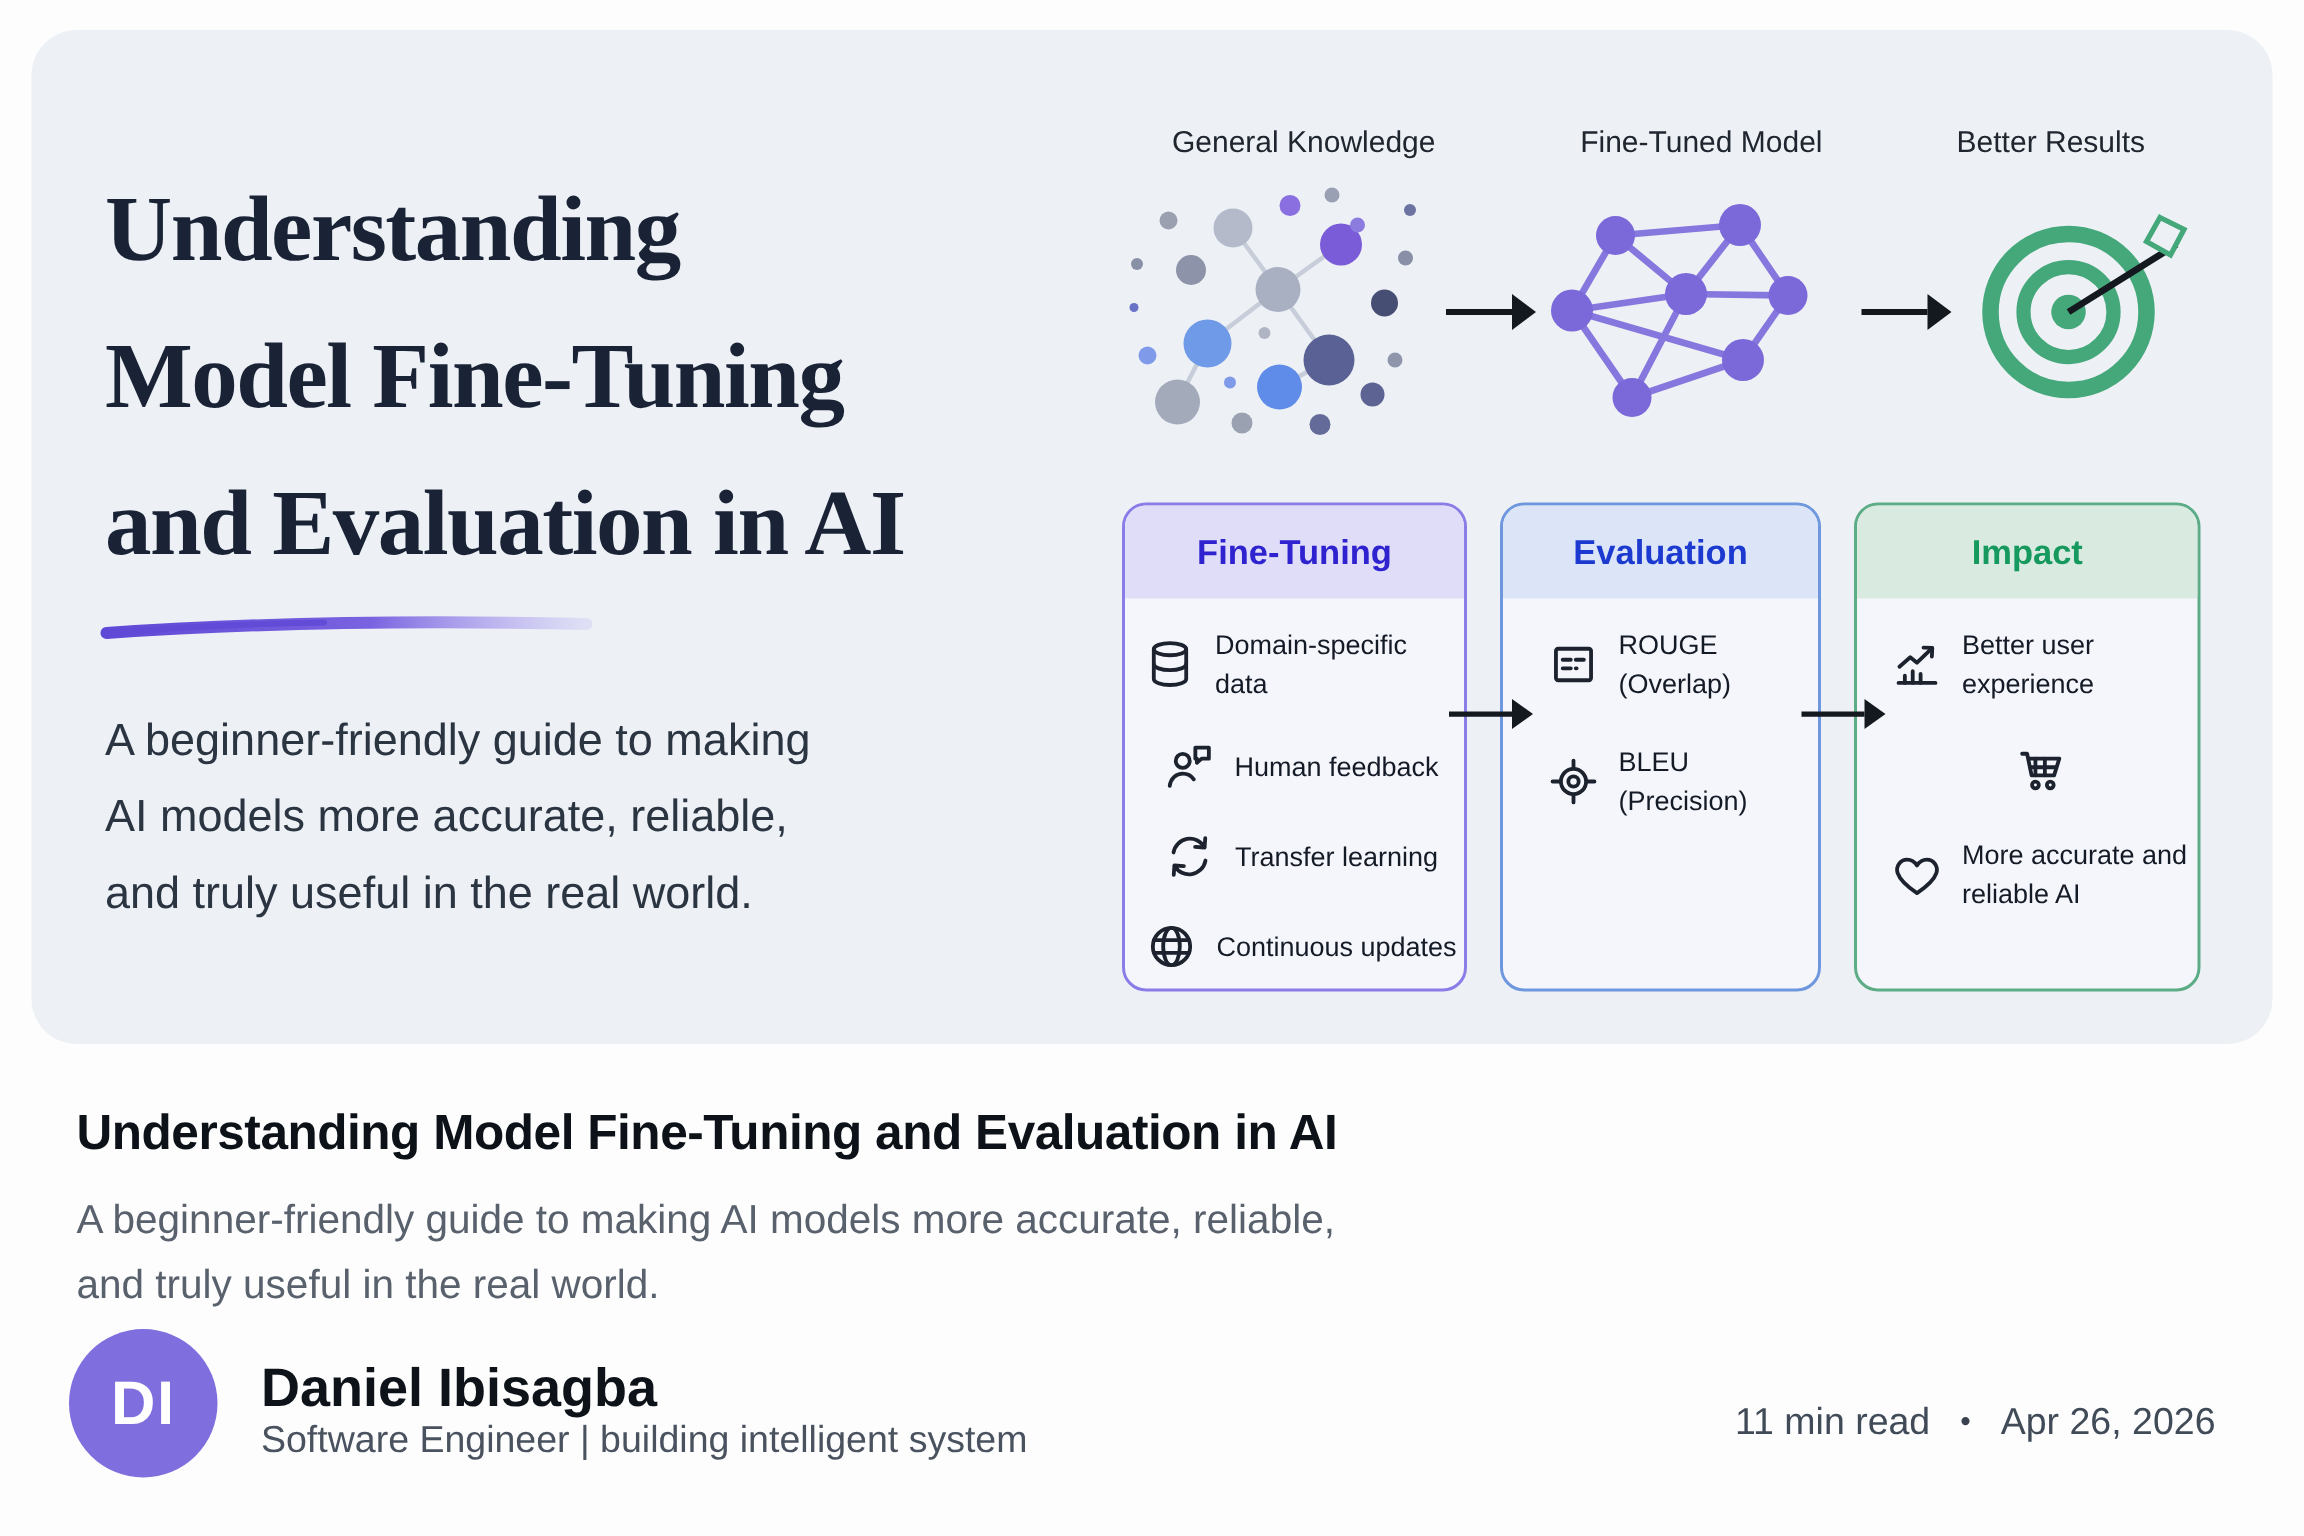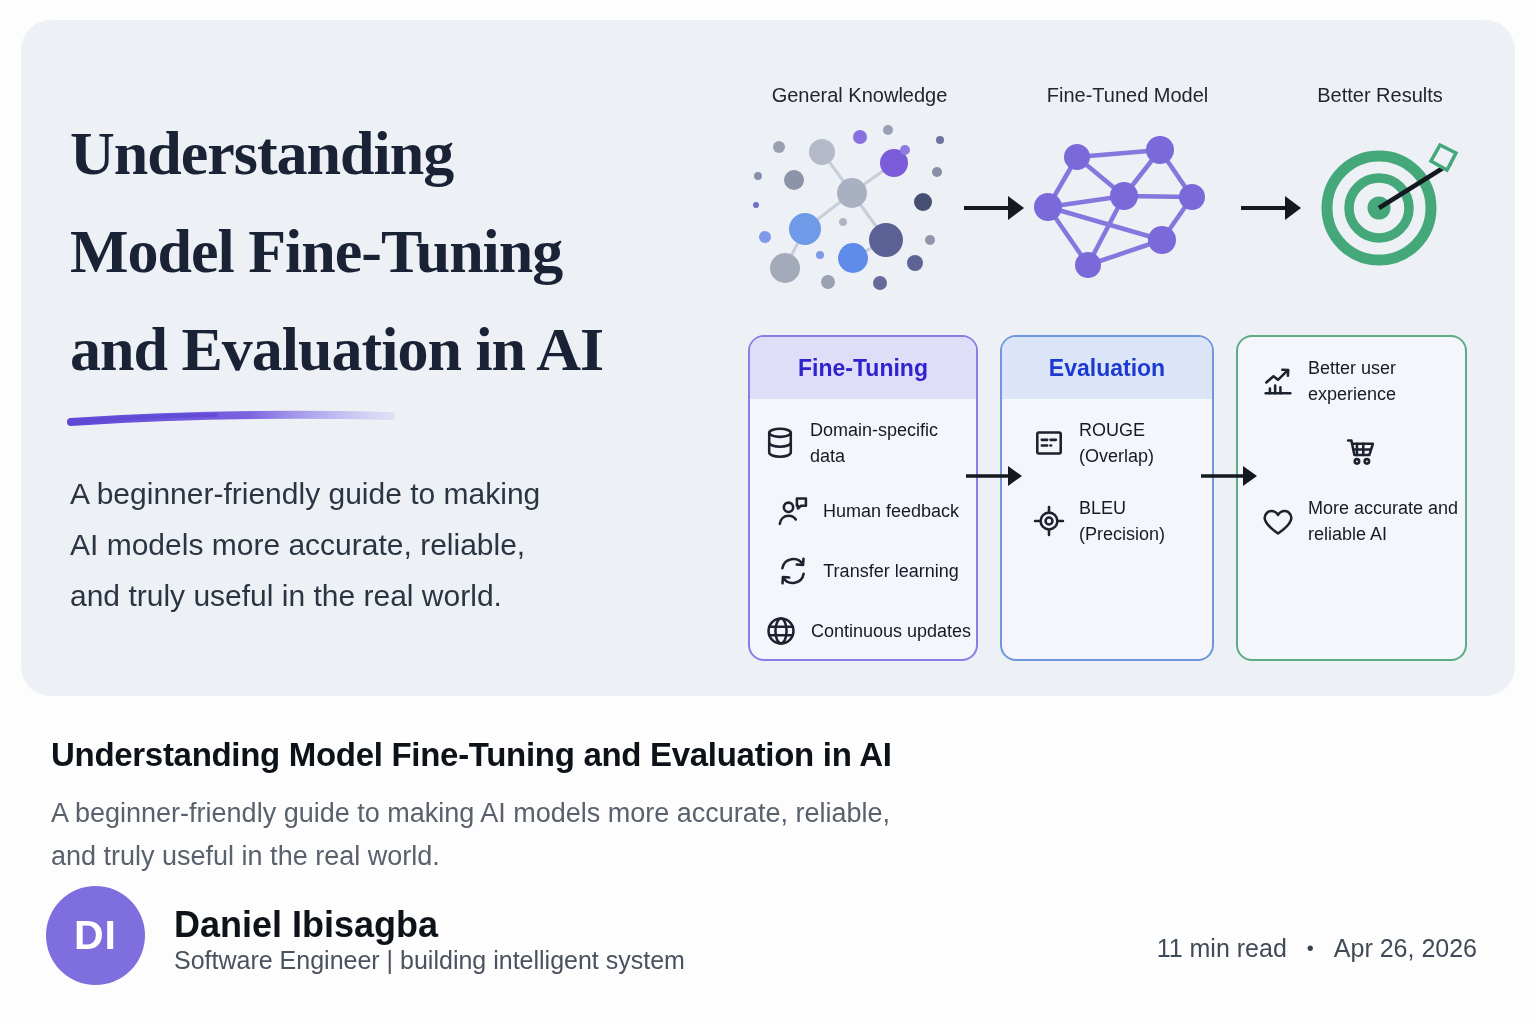--- a/index.html
+++ b/index.html
@@ -11,21 +11,21 @@
           background:#edf1f6; border-radius:30px; }
 
   .hero-title { position:absolute; left:49px; top:84px; font-size:62px; font-weight:700;
                 line-height:98px; color:#1a2336; letter-spacing:-1px;font-family:Liberation Serif, serif; }
 
   .hero-underline { position:absolute; left:45px; top:385px; }
 
   .hero-subtitle { position:absolute; left:49px; top:448px; font-size:30px;
                    line-height:51px; color:#2b3542; }
 
-  .stage-label { position:absolute; top:64px; text-align:center; font-size:20px;
+  .stage-label { position:absolute; top:64px; text-align:right; font-size:20px;
                  font-weight:500; color:#20262f; }
   .fig { position:absolute; }
 
   
   .cards { position:absolute; left:727px; top:315px; width:740px; height:326px;
            display:flex; gap:22px; }
   .card  { border:2px solid; border-radius:16px; background:#f4f6fb;
            display:flex; flex-direction:column; overflow:hidden; }
   .card-1 { width:230px; } .card-2 { width:214px; } .card-3 { width:231px; }
   .card-header { height:62px; display:flex; align-items:center; justify-content:center;
@@ -78,21 +78,21 @@
   </svg>
 
   <div class="hero-subtitle">
     <div>A beginner-friendly guide to making</div>
     <div>AI models more accurate, reliable,</div>
     <div>and truly useful in the real world.</div>
   </div>
 
   <div class="stage-label" style="left:741px;width:195px;">General Knowledge</div>
   <div class="stage-label" style="left:1019px;width:175px;">Fine-Tuned Model</div>
-  <div class="stage-label" style="left:1269px;width:180px;">Better Results</div>
+  <div class="stage-label" style="left:1229px;width:180px;">Better Results</div>
 
   <svg class="fig" style="left:729px;top:102px;" width="200" height="180" viewBox="0 0 200 180">
     <g stroke="#c7cdd9" stroke-width="3">
       <line x1="72" y1="30" x2="102" y2="71"></line>
       <line x1="102" y1="71" x2="144" y2="41"></line>
       <line x1="102" y1="71" x2="55" y2="107"></line>
       <line x1="102" y1="71" x2="136" y2="118"></line>
       <line x1="55" y1="107" x2="35" y2="146"></line>
       <line x1="103" y1="136" x2="136" y2="118"></line>
     </g>
@@ -235,20 +235,21 @@
               <circle cx="12" cy="12" r="2.3"></circle>
               <path d="M12 2.7v3.2M12 18.1v3.2M2.7 12h3.2M18.1 12h3.2"></path>
             </svg>
             </span>
           <span class="item-label">BLEU (Precision)</span>
         </div>
       </div>
     </div>
 
     <div class="card card-3" style="border-color: rgb(92, 172, 133);">
+      <div class="card-header" style="background: rgb(217, 234, 225); color: rgb(21, 153, 94);">Impact</div>
       <div class="card-body" style="gap:26px;margin-left:10px;">
         <div class="card-item">
           <span class="item-icon">
             <svg viewBox="0 0 24 24" fill="none" stroke="currentColor" stroke-width="1.7" stroke-linecap="round" stroke-linejoin="round">
               <path d="M3.8 20.2h16.4"></path>
               <path d="M6.6 20.2v-3.2M10.1 20.2v-5.2M13.6 20.2v-4"></path>
               <polyline points="4.2,13 9,8.8 12,11.2 18.6,4.8"></polyline>
               <polyline points="14.9,4.5 18.8,4.6 18.6,8.5"></polyline>
             </svg>
             </span>

